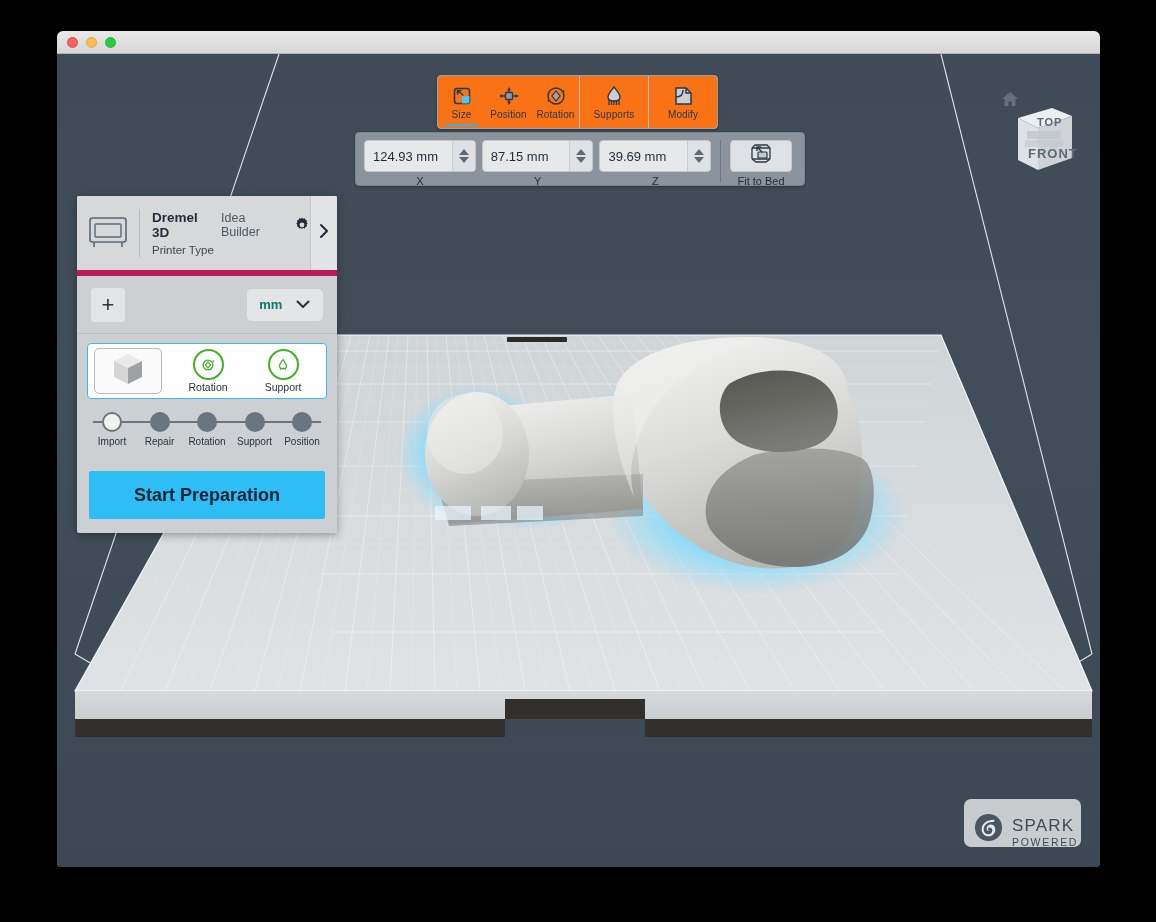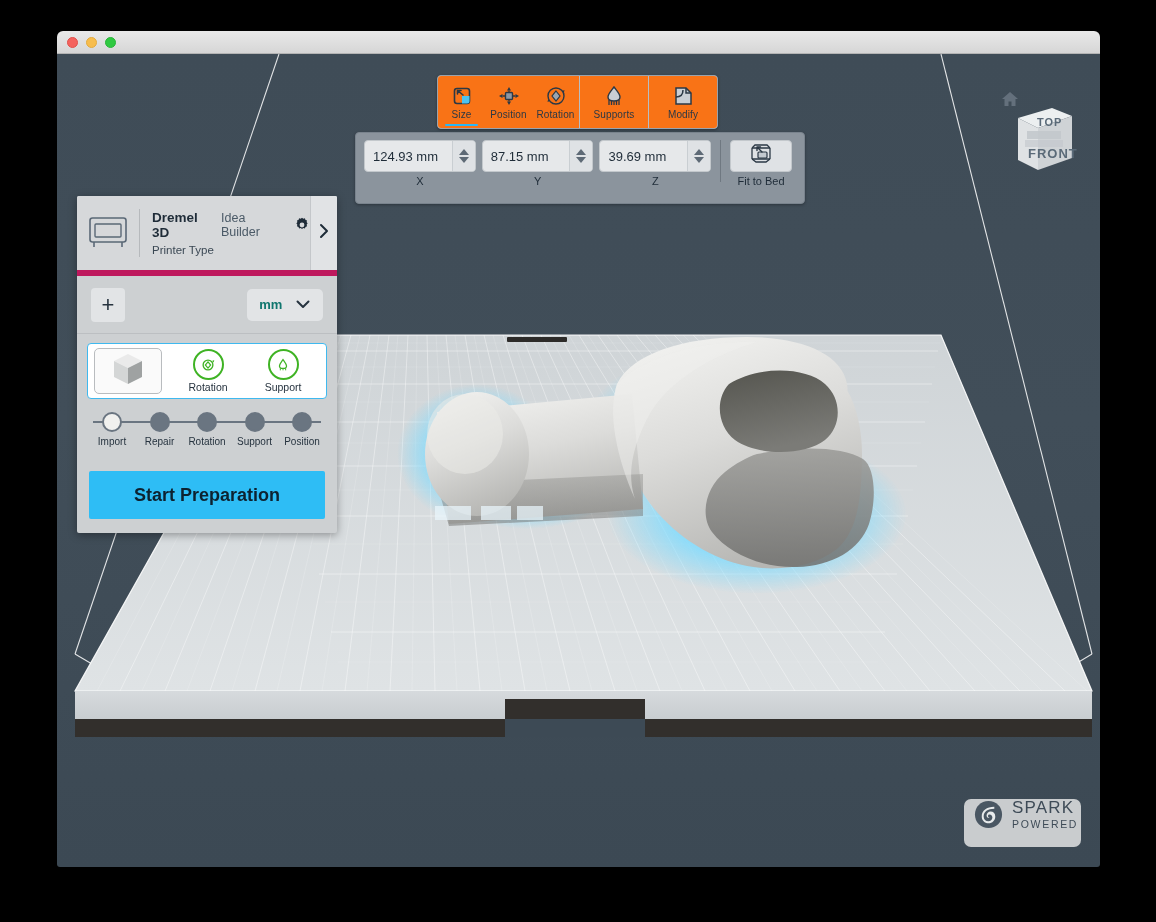--- a/index.html
+++ b/index.html
@@ -122,21 +122,21 @@
     border-radius: 1px;
   }
   .tab.wide { width: 68px; }
 
   
   .dimbar {
     position: absolute;
     left: 298px;
     top: 78px;
     width: 450px;
-    height: 72px;
+    height: 54px;
     background: #8b949d;
     border: 1px solid #79838d;
     border-radius: 4px;
     box-shadow: 0 1px 3px rgba(0,0,0,0.3);
     display: flex;
     align-items: flex-start;
     padding: 7px 12px 0 8px;
     box-sizing: border-box;
   }
   .dimfield { width: 112px; margin-right: 6px; }
@@ -370,21 +370,21 @@
   
   .spark {
     position: absolute;
     left: 907px;
     top: 745px;
     width: 117px;
     height: 48px;
     background: #c9ccce;
     border-radius: 7px;
     display: flex;
-    align-items: flex-start;
+    align-items: flex-end;
     padding-left: 9px;
     box-sizing: border-box;
     gap: 8px;
   }
   .spark-text { display: flex; flex-direction: column; line-height: 1; }
   .spark-main { font-size: 17px; color: #3e4b57; letter-spacing: 1.2px; }
   .spark-sub  { font-size: 10.5px; color: #3e4b57; letter-spacing: 1.7px; margin-top: 3px; }
 </style>
 </head>
 <body>

